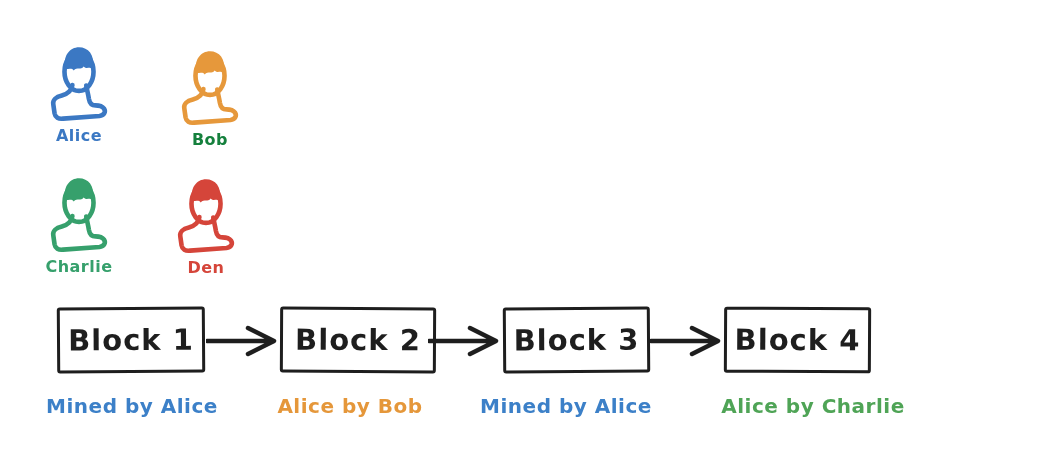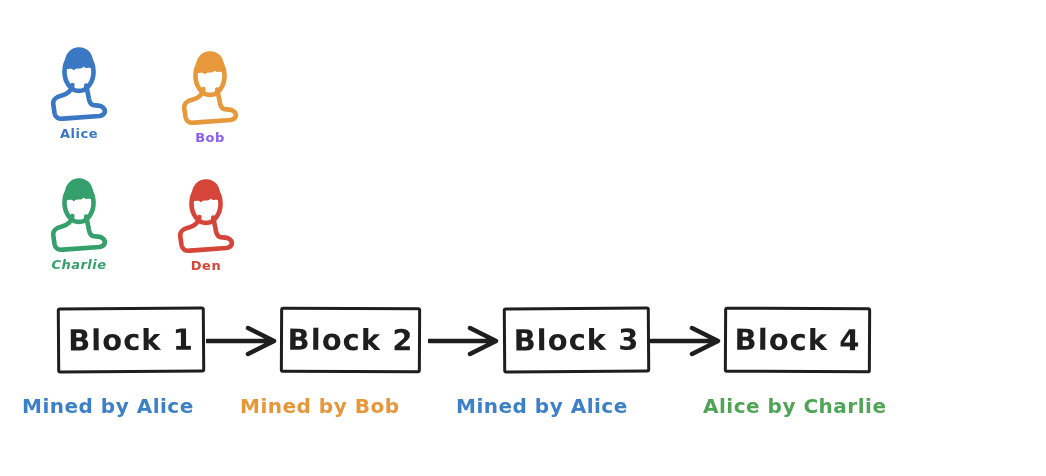--- a/index.html
+++ b/index.html
@@ -18,21 +18,21 @@
   .person {
     position: absolute;
     width: 84px;
     display: flex;
     flex-direction: column;
     align-items: center;
   }
   .person svg { display: block; }
   .person .pname {
     margin-top: 4px;
-    font-size: 13px;
+    font-size: 16px;
     font-weight: 600;
     letter-spacing: 0.5px;
   }
   .block {
     position: absolute;
     top: 307px;
     height: 66px;
     background: #ffffff;
     border: 3.5px solid #1e1e1e;
     border-radius: 3px;
@@ -49,21 +49,21 @@
   .block.r2 { transform: rotate(0.3deg); }
   .arrow {
     position: absolute;
     top: 325px;
     height: 32px;
   }
   .miner-caption {
     position: absolute;
     top: 394px;
     width: 220px;
-    text-align: left;
+    text-align: center;
     font-size: 20px;
     font-weight: 600;
     letter-spacing: 0.5px;
   }
 </style>
 </head>
 <body>
 
 <div class="canvas">
 
@@ -75,54 +75,54 @@
     </svg>
     <div class="pname" style="color: rgb(59, 120, 195);">Alice</div>
   </div>
 
   <div class="person" style="left:168px; top:44px;">
     <svg viewBox="0 0 100 124" width="66" height="82">
       <ellipse cx="50" cy="48" rx="22" ry="29" fill="#ffffff" fill-opacity="0" stroke-width="7" stroke="#e6983b"></ellipse>
       <path d="M29 41 C26 24 36 11 50 11 C64 11 74 23 71 40 L70 45 C66 39 62 45 57 40 C53 46 47 40 42 46 C38 41 34 46 30 42 Z" stroke="none" fill="#e6983b"></path>
       <path d="M40 68 C39 76 34 81 24 84 C15 86 10 91 11 97 L13 111 C14 117 19 120 26 119 L81 115 C88 114 91 109 88 104 C85 100 80 99 75 99 C69 99 66 95 65 89 C64 82 62 75 61 69" fill="none" stroke-width="7" stroke-linecap="round" stroke-linejoin="round" stroke="#e6983b"></path>
     </svg>
-    <div class="pname" style="color: #8b5cf6;">Bob</div>
+    <div class="pname" style="color: #15803d;">Bob</div>
   </div>
 
-  <div class="person" style="left:37px; top:171px;font-style:italic;">
+  <div class="person" style="left:37px; top:171px;">
     <svg viewBox="0 0 100 124" width="66" height="82">
       <ellipse cx="50" cy="48" rx="22" ry="29" fill="#ffffff" fill-opacity="0" stroke-width="7" stroke="#36a06c"></ellipse>
       <path d="M29 41 C26 24 36 11 50 11 C64 11 74 23 71 40 L70 45 C66 39 62 45 57 40 C53 46 47 40 42 46 C38 41 34 46 30 42 Z" stroke="none" fill="#36a06c"></path>
       <path d="M40 68 C39 76 34 81 24 84 C15 86 10 91 11 97 L13 111 C14 117 19 120 26 119 L81 115 C88 114 91 109 88 104 C85 100 80 99 75 99 C69 99 66 95 65 89 C64 82 62 75 61 69" fill="none" stroke-width="7" stroke-linecap="round" stroke-linejoin="round" stroke="#36a06c"></path>
     </svg>
     <div class="pname" style="color: rgb(54, 160, 108);">Charlie</div>
   </div>
 
   <div class="person" style="left:164px; top:172px;align-items:center;">
     <svg viewBox="0 0 100 124" width="66" height="82">
       <ellipse cx="50" cy="48" rx="22" ry="29" fill="#ffffff" fill-opacity="0" stroke-width="7" stroke="#d5453a"></ellipse>
       <path d="M29 41 C26 24 36 11 50 11 C64 11 74 23 71 40 L70 45 C66 39 62 45 57 40 C53 46 47 40 42 46 C38 41 34 46 30 42 Z" stroke="none" fill="#d5453a"></path>
       <path d="M40 68 C39 76 34 81 24 84 C15 86 10 91 11 97 L13 111 C14 117 19 120 26 119 L81 115 C88 114 91 109 88 104 C85 100 80 99 75 99 C69 99 66 95 65 89 C64 82 62 75 61 69" fill="none" stroke-width="7" stroke-linecap="round" stroke-linejoin="round" stroke="#d5453a"></path>
     </svg>
     <div class="pname" style="color: rgb(213, 69, 58);">Den</div>
   </div>
 
   <div class="block r1" style="left: 57px; width: 148px; border-color: rgb(30, 30, 30);">Block 1</div>
-  <div class="block r2" style="left: 280px; width: 141px; border-color: rgb(30, 30, 30);">Block 2</div>
+  <div class="block r2" style="left: 280px; width: 156px; border-color: rgb(30, 30, 30);">Block 2</div>
   <div class="block r1" style="left: 503px; width: 147px; border-color: rgb(30, 30, 30);">Block 3</div>
   <div class="block r2" style="left: 724px; width: 147px; border-color: rgb(30, 30, 30);">Block 4</div>
 
   <svg class="arrow" style="left:206px;" viewBox="0 0 74 32" width="74" height="32">
     <path d="M1 16 L62 16 M42 3 L68 16 L42 29" fill="none" stroke-width="4.5" stroke-linecap="round" stroke-linejoin="round" stroke="#1e1e1e"></path>
   </svg>
   <svg class="arrow" style="left:428px;" viewBox="0 0 74 32" width="74" height="32">
     <path d="M1 16 L62 16 M42 3 L68 16 L42 29" fill="none" stroke-width="4.5" stroke-linecap="round" stroke-linejoin="round" stroke="#1e1e1e"></path>
   </svg>
   <svg class="arrow" style="left:650px;" viewBox="0 0 74 32" width="74" height="32">
     <path d="M1 16 L62 16 M42 3 L68 16 L42 29" fill="none" stroke-width="4.5" stroke-linecap="round" stroke-linejoin="round" stroke="#1e1e1e"></path>
   </svg>
 
   <div class="miner-caption" style="left: 22px; color: rgb(60, 128, 200);">Mined by Alice</div>
-  <div class="miner-caption" style="left: 240px; color: rgb(229, 151, 58);">Mined by Bob</div>
+  <div class="miner-caption" style="left: 240px; color: rgb(229, 151, 58);">Alice by Bob</div>
   <div class="miner-caption" style="left: 456px; color: rgb(60, 128, 200);">Mined by Alice</div>
   <div class="miner-caption" style="left: 703px; color: rgb(79, 164, 86);">Alice by Charlie</div>
 
 </div>
 
 </body></html>

